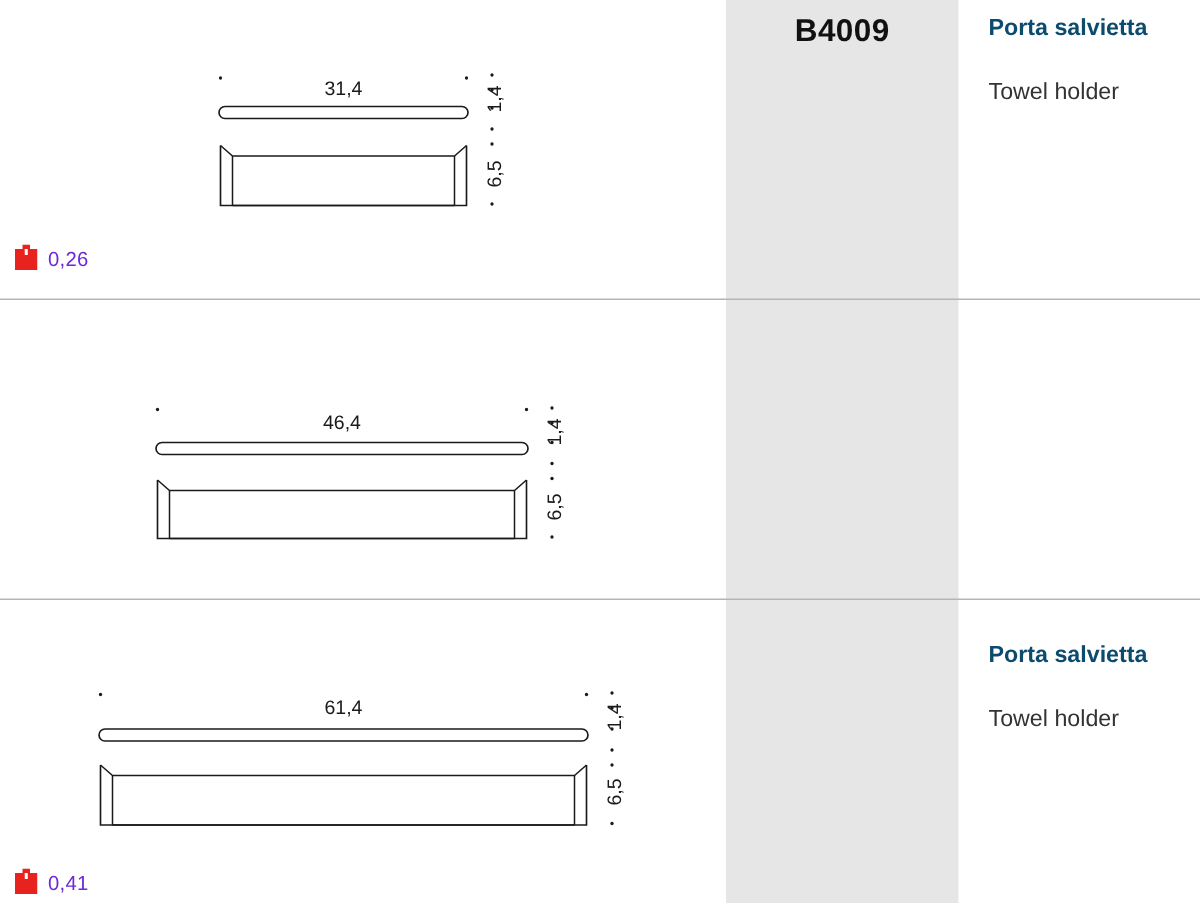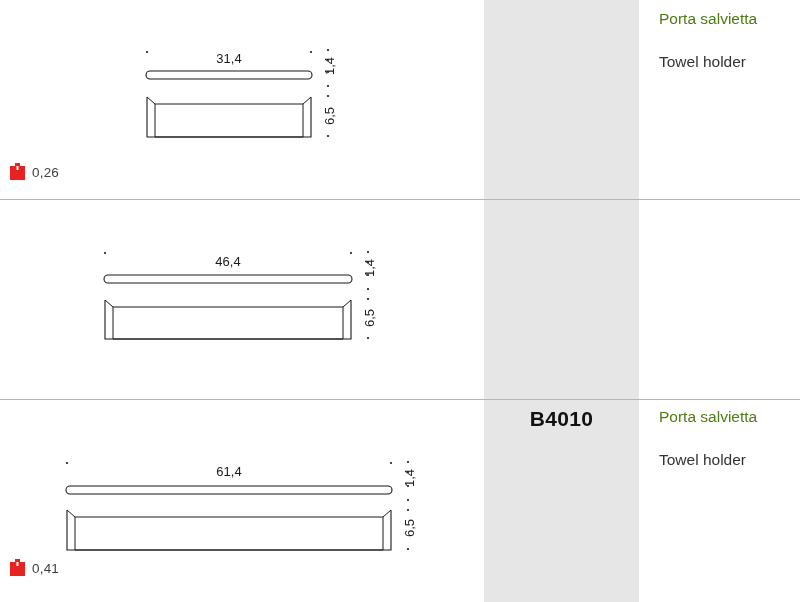--- a/index.html
+++ b/index.html
@@ -59,21 +59,21 @@
     gap: 7px;
   }
   .weight .box-icon {
     width: 15px;
     height: 18px;
     position: relative;
   }
   .weight .box-icon svg { display:block; }
   .weight .wval {
     font-size: 13.5px;
-    color: #404040;
+    color: #6d28d9;
     letter-spacing: .2px;
   }
 
   
   .code {
     position: absolute;
     left: 484px;
     width: 155px;
     text-align: center;
     font-size: 21px;
@@ -82,22 +82,22 @@
     letter-spacing: .3px;
   }
   
   .desc {
     position: absolute;
     left: 659px;
     width: 140px;
   }
   .desc .it {
     font-size: 15.5px;
-    font-weight: normal;
-    color: #4d7c0f;
+    font-weight: bold;
+    color: #0c4a6e;
     line-height: 1.25;
     white-space: nowrap;
   }
   .desc .en {
     font-size: 15.5px;
     font-weight: normal;
     color: #333;
     line-height: 1.25;
     white-space: nowrap;
     margin-top: 24px;
@@ -152,30 +152,31 @@
       <span class="box-icon">
         <svg width="15" height="18" viewBox="0 0 15 18" xmlns="http://www.w3.org/2000/svg">
           <rect x="0" y="3" width="15" height="14" fill="#e8231f"></rect>
           <rect x="5" y="0" width="5" height="4" fill="#e8231f"></rect>
           <rect x="6.5" y="3" width="2" height="4" fill="#ffffff"></rect>
         </svg>
       </span>
       <span class="wval">0,26</span>
     </div>
 
+    <div class="code" style="top:9px;">B4009</div>
 
     <div class="desc" style="top:9px;">
       <div class="it">Porta salvietta</div>
       <div class="en">Towel holder</div>
     </div>
   </div>
 
   <div class="row-sep" style="top:199px;"></div>
 
-  <div class="row" style="top:196px; height:199px;">
+  <div class="row" style="top:216px; height:199px;">
 
     <div class="drawing">
       <svg width="484" height="199" viewBox="0 0 484 199" xmlns="http://www.w3.org/2000/svg">
         <g stroke="#1a1a1a" stroke-width="1" fill="none">
           <circle cx="105" cy="57" r="1.1" fill="#1a1a1a" stroke="none"></circle>
           <circle cx="351" cy="57" r="1.1" fill="#1a1a1a" stroke="none"></circle>
           <rect x="104" y="79" width="248" height="8" rx="4" ry="4" fill="#ffffff" stroke="#1a1a1a" stroke-width="1.1"></rect>
           <path d="M105 104 L105 143 L351 143 L351 104" fill="none" stroke="#1a1a1a" stroke-width="1.1"></path>
           <path d="M113 111 L113 143" stroke="#1a1a1a" stroke-width="1"></path>
           <path d="M343 111 L343 143" stroke="#1a1a1a" stroke-width="1"></path>
@@ -200,21 +201,20 @@
       <span class="box-icon">
         <svg width="15" height="18" viewBox="0 0 15 18" xmlns="http://www.w3.org/2000/svg">
           <rect x="0" y="3" width="15" height="14" fill="#e8231f"></rect>
           <rect x="5" y="0" width="5" height="4" fill="#e8231f"></rect>
           <rect x="6.5" y="3" width="2" height="4" fill="#ffffff"></rect>
         </svg>
       </span>
       <span class="wval">0,41</span>
     </div>
 
-    <div class="code" style="top:211px;">B4010</div>
 
     <div class="desc" style="top:211px;">
       <div class="it">Porta salvietta</div>
       <div class="en">Towel holder</div>
     </div>
   </div>
 
   <div class="row-sep" style="top:399px;"></div>
 
   <div class="row" style="top:400px; height:202px;text-align:center;">

